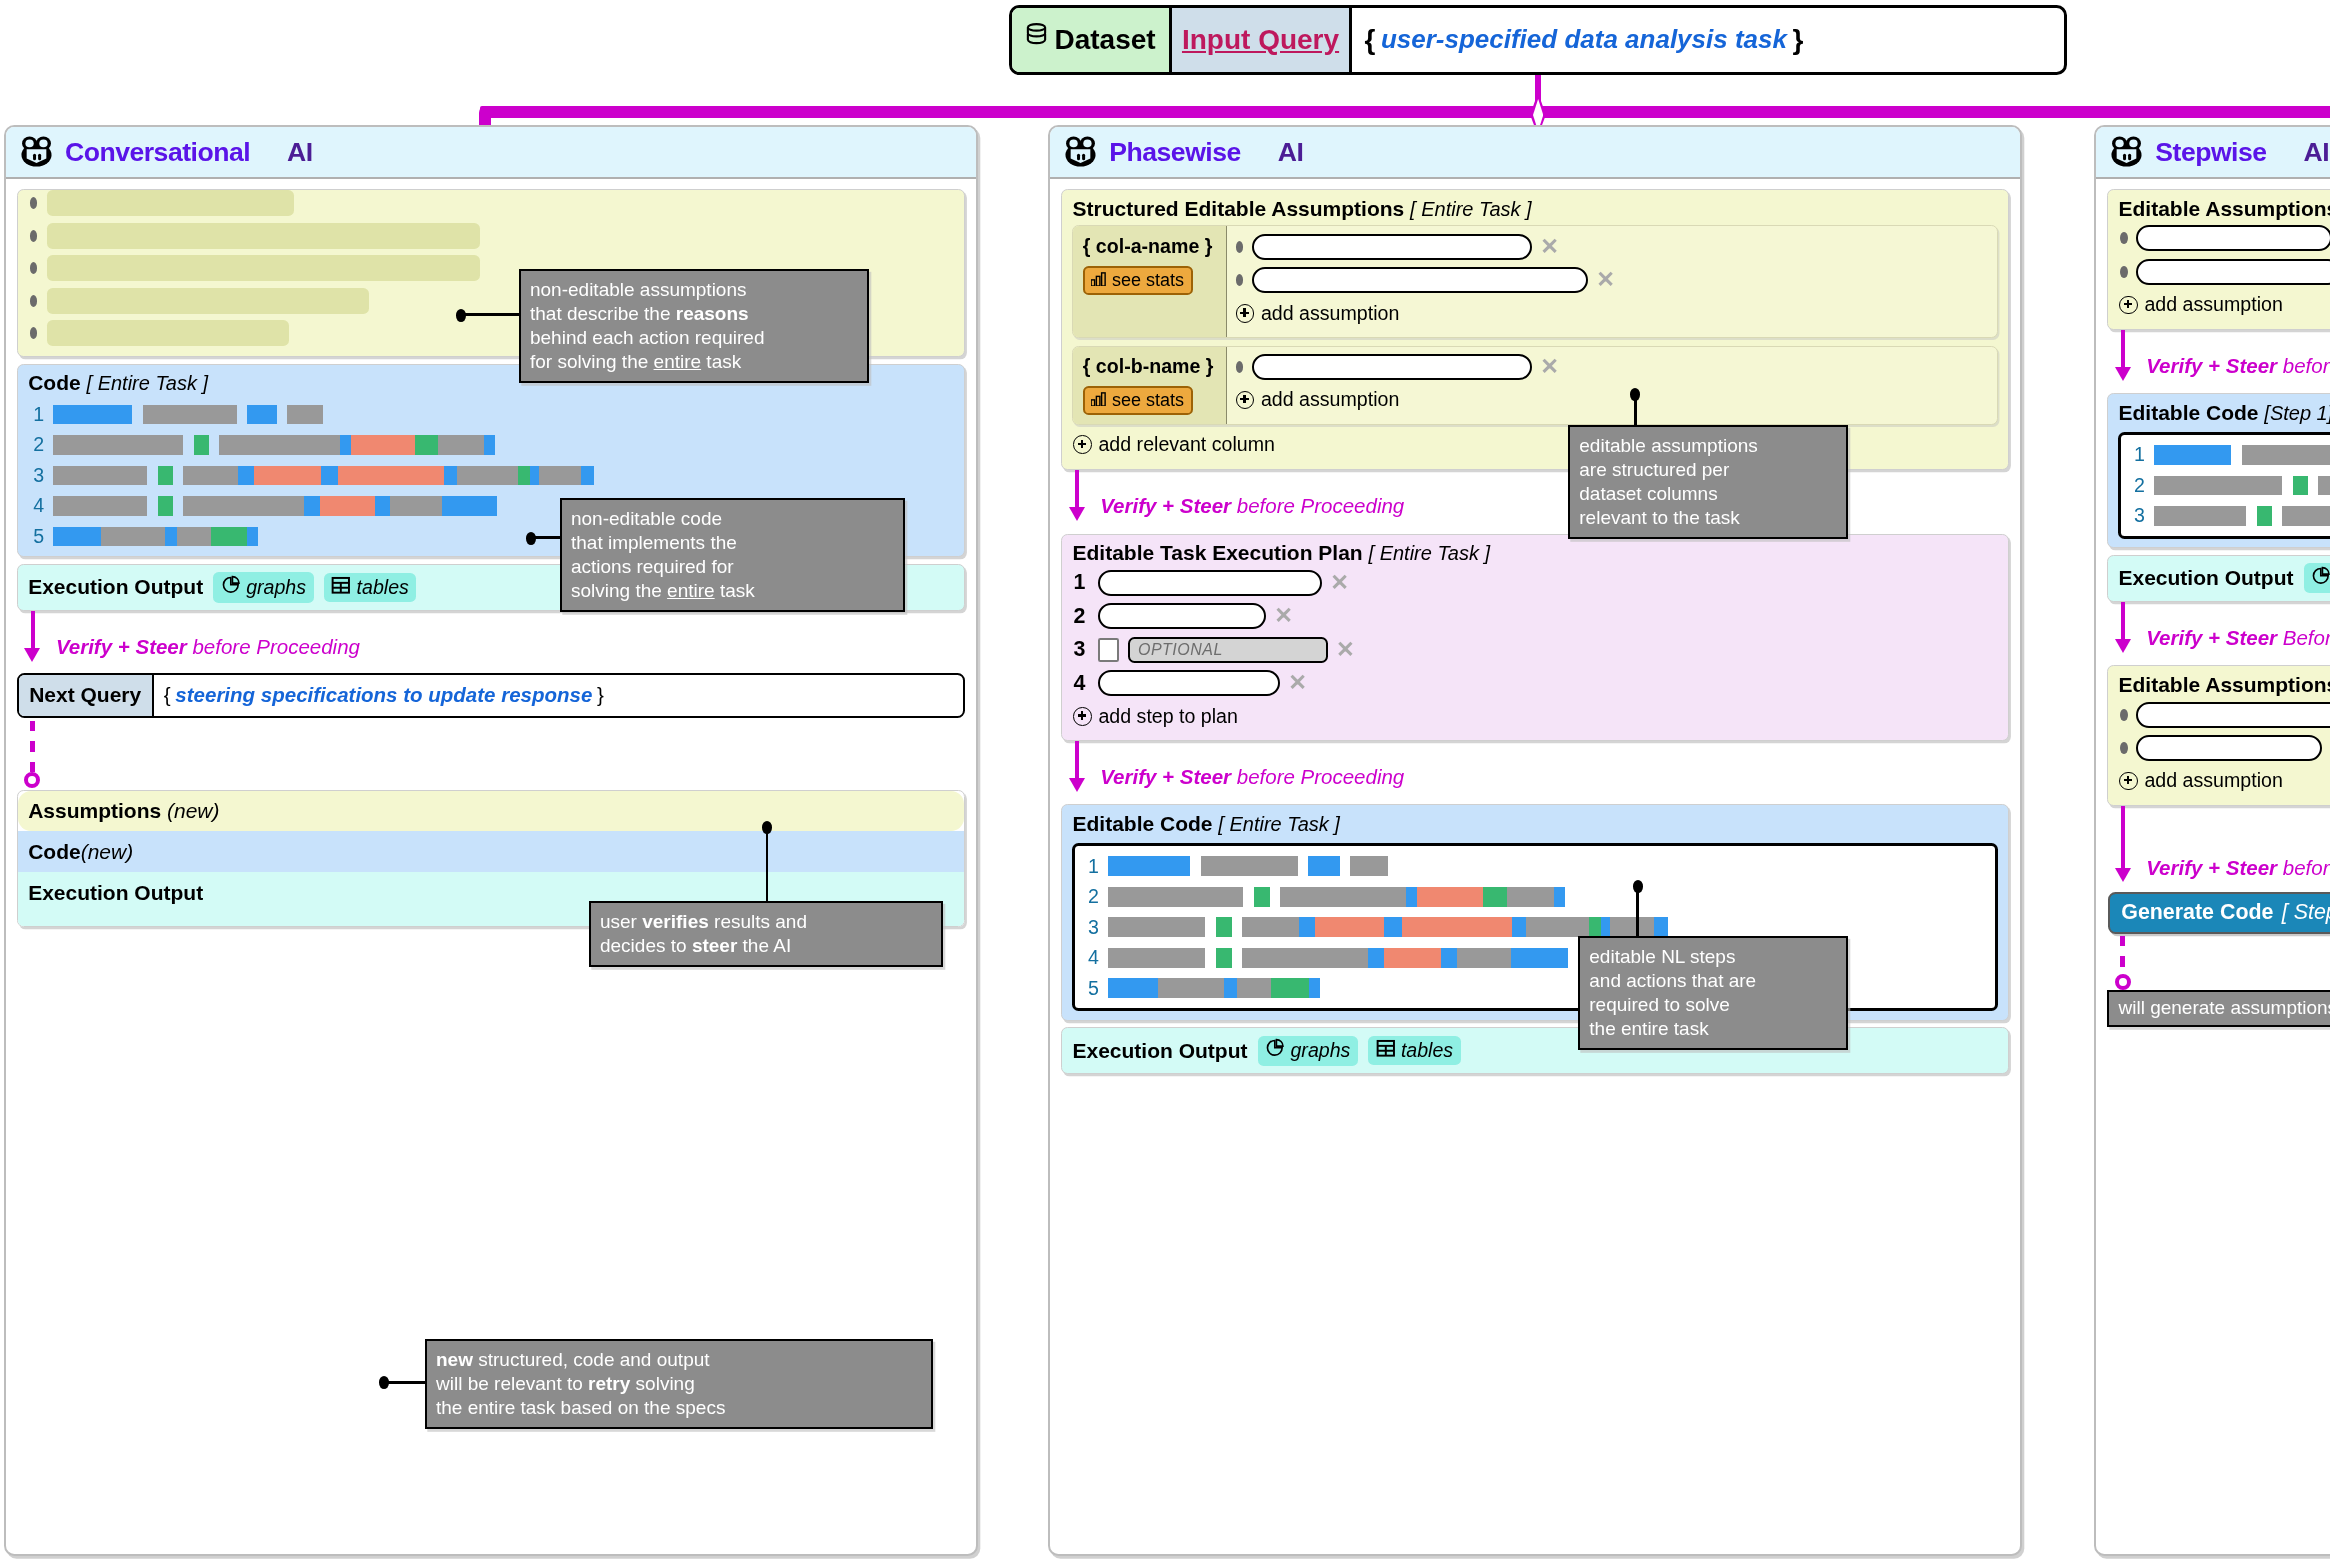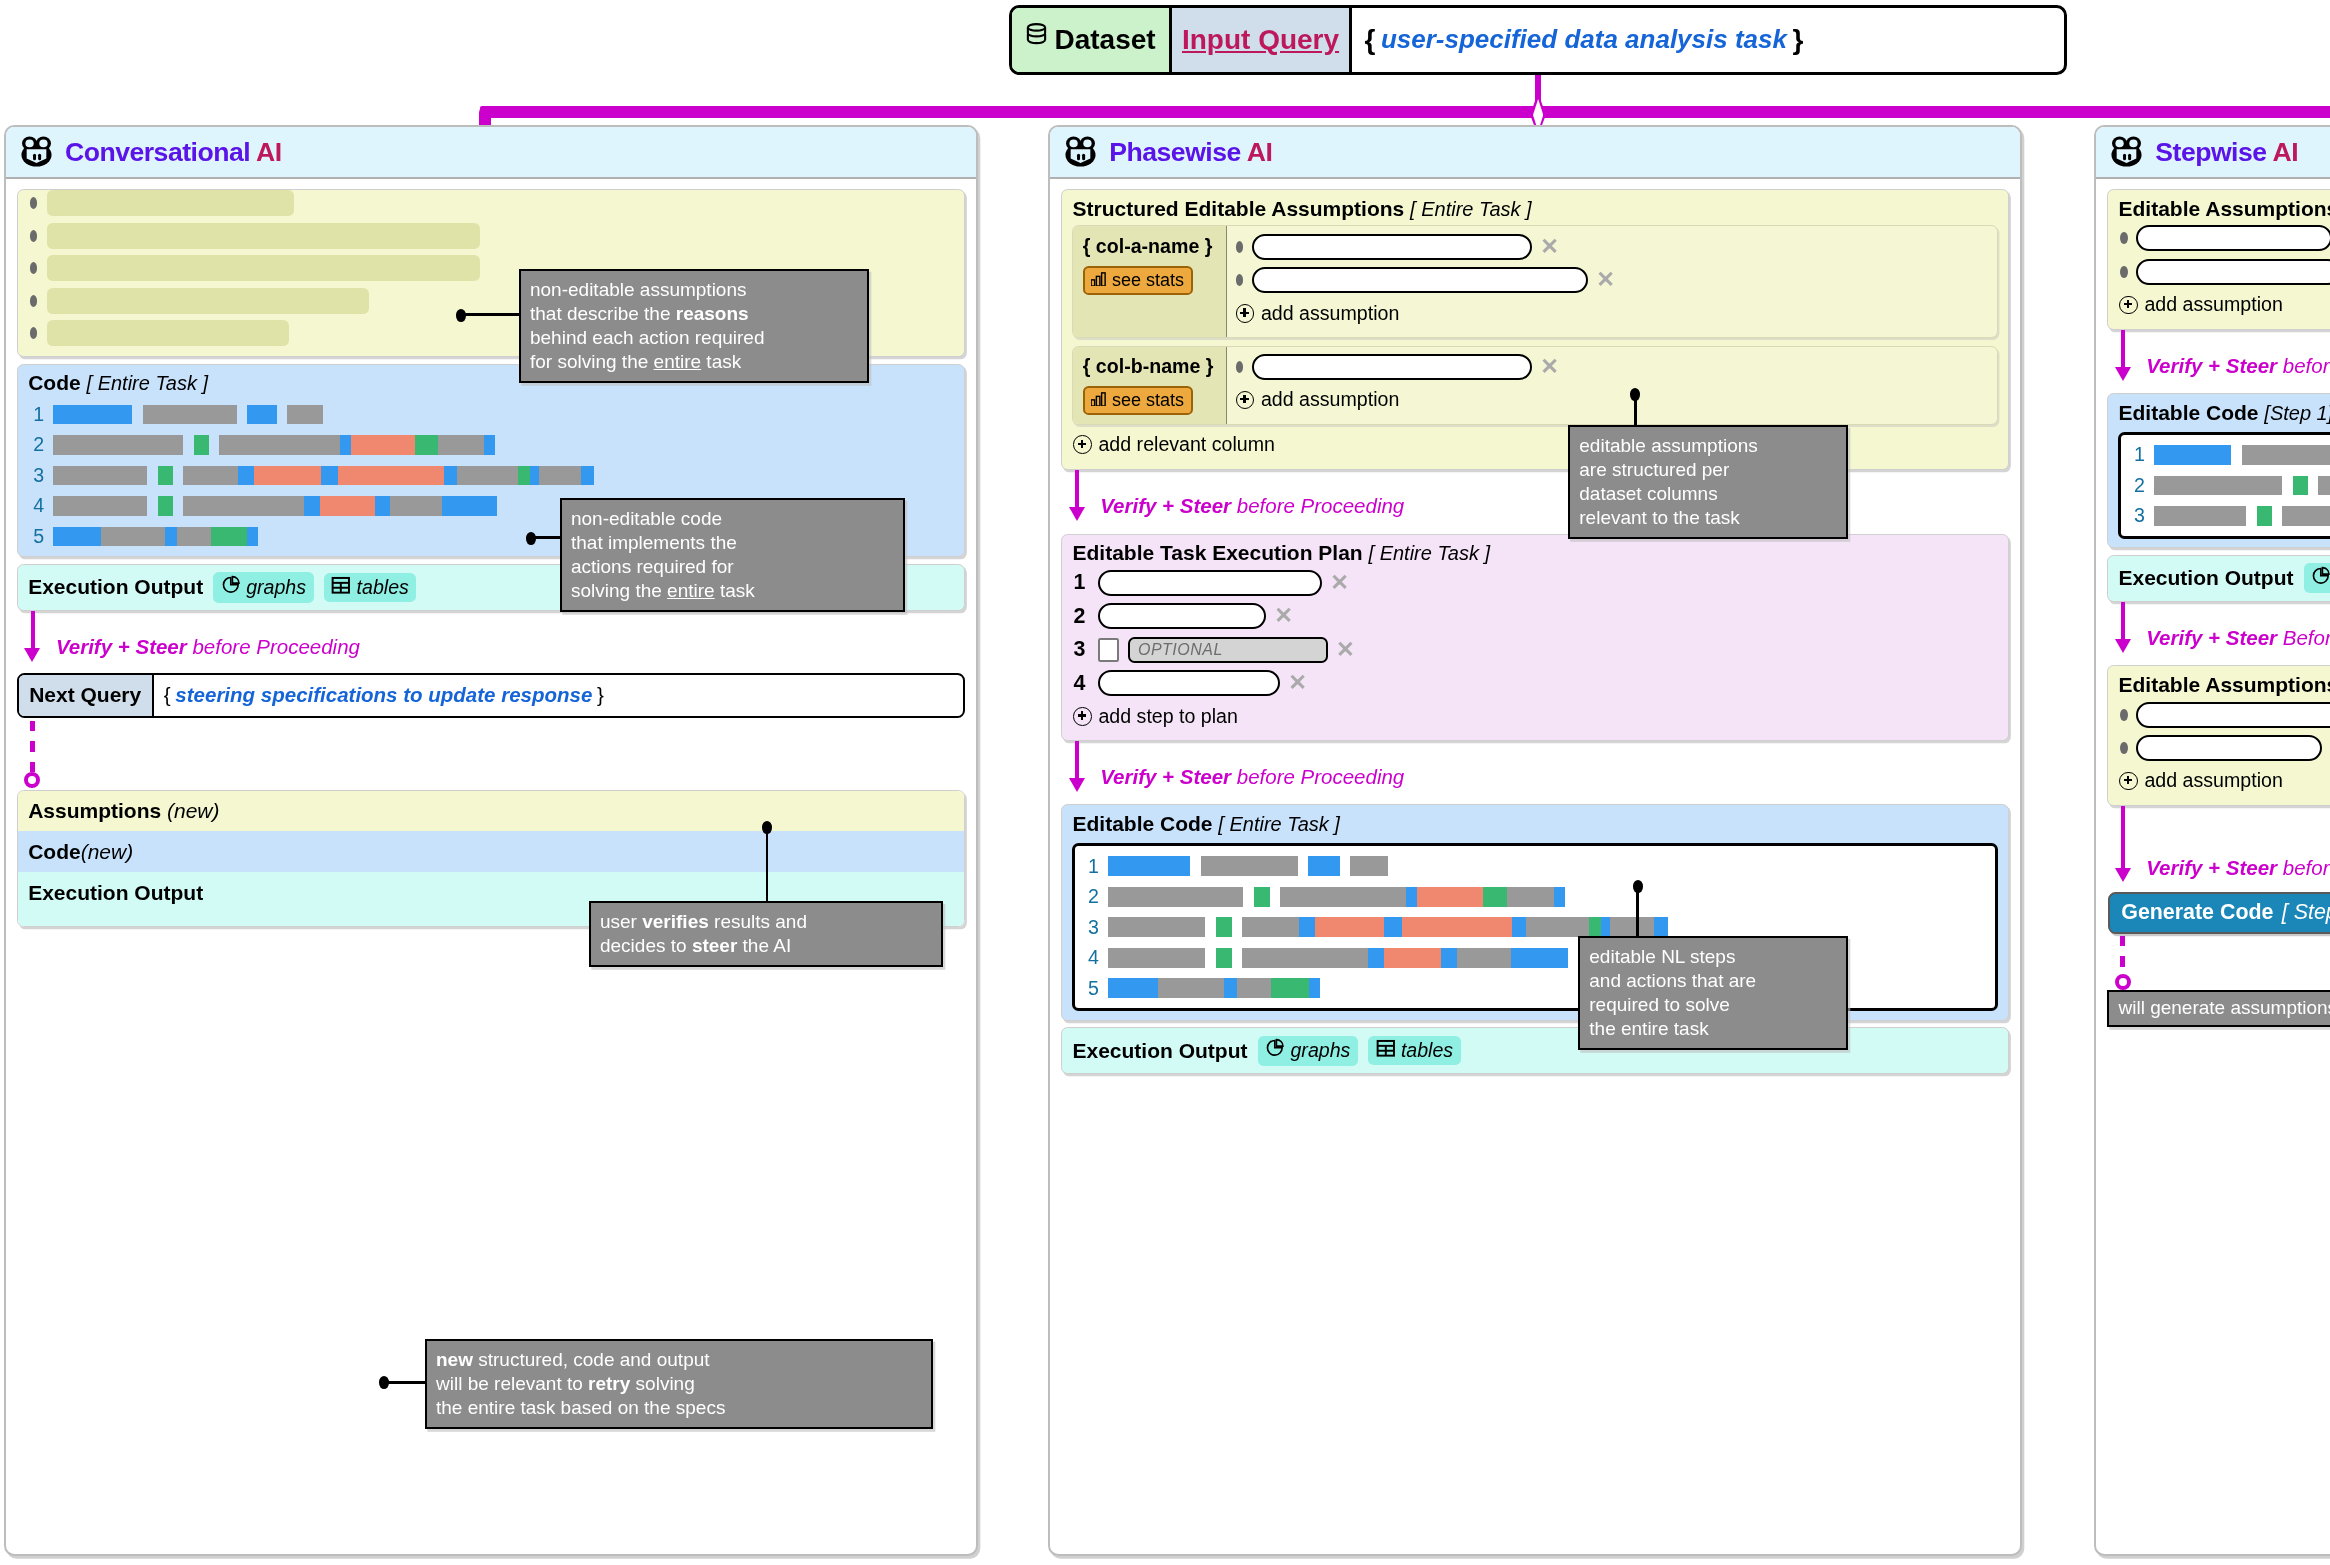--- a/index.html
+++ b/index.html
@@ -68,21 +68,21 @@
   #panel-left{ left:3.7px; }
   #panel-mid{ left:1048px; }
   #panel-right{ left:2094px; }
 
   .panel-head{
     background:#dff5fd; height:52px; display:flex; align-items:center;
     gap:10.3px; padding-left:12px; border-bottom:2.8px solid #b0b0b0;
   }
   .panel-title{ font-size:26.6px; font-weight:bold; letter-spacing:-0.5px;}
   .pt-accent{ color:#5a14e8; }
-  .pt-plain{ color:#be185d; }
+  .pt-plain{ color:#4c1d95;padding-left:31px; }
 
   .panel-body{ padding:10.3px 11.2px; position:relative; }
 
   
   .card{
     border-radius:6.5px; position:relative;
     box-shadow:1.9px 2.3px 0 rgba(170,170,170,.5);
     border:0.9px solid #cfcfcf;
   }
   .card.yellow{ background:#f4f7d0; }
@@ -227,21 +227,21 @@
     background:#8c8c8c; color:#fff; border:2.8px solid #000;
     padding:5.6px 9.3px; font-size:19px; display:inline-block;
     box-shadow:2.3px 2.8px 0 rgba(190,190,190,.6);
   }
 
   
   .stack{ border-radius:6.5px; overflow:hidden; border:0.9px solid #cfcfcf;
           box-shadow:1.9px 2.3px 0 rgba(170,170,170,.5);}
   .stack-row{ padding:8.4px 10.3px; font-size:21px; font-weight:bold;}
   .stack-row .ital{ font-weight:normal; font-style:italic; }
-  .sr-yellow{ background:#f4f7d0;}
+  .sr-yellow{ background:#f4f7d0;border-radius:13px;}
   .sr-blue{ background:#c8e2fb;}
   .sr-cyan{ background:#d3fbf6;}
 </style>
 </head>
 <body>
 
 <div class="topbar-wrap">
   <div class="topbar">
     <div class="tb-dataset">
       <span>

